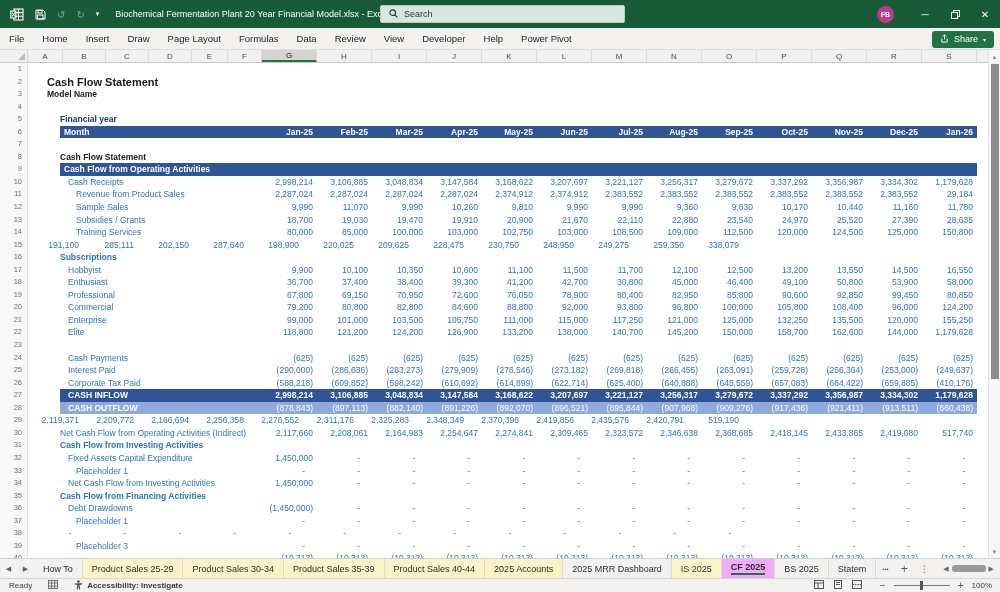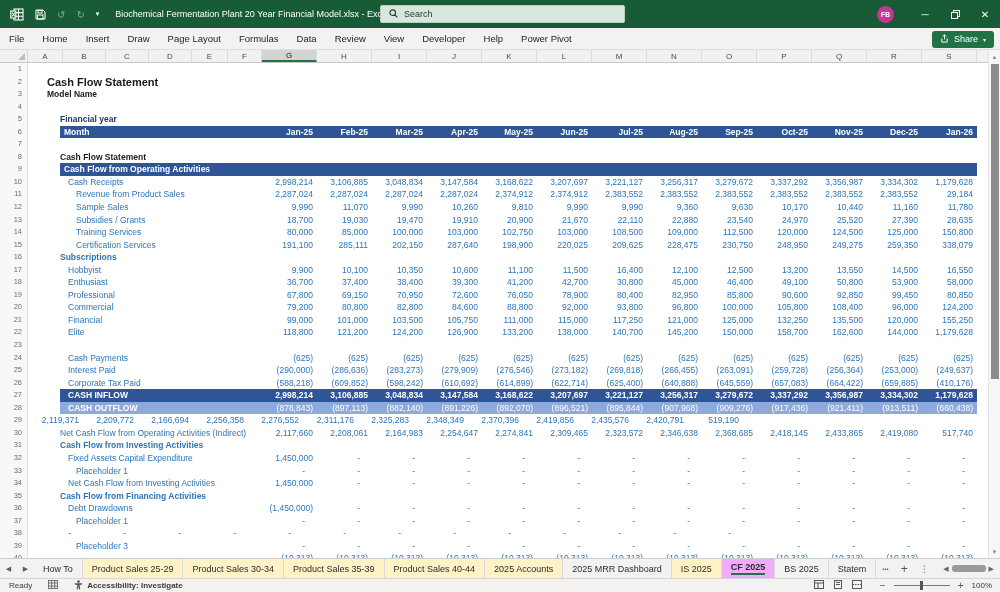--- a/index.html
+++ b/index.html
@@ -348,21 +348,20 @@
           <div class="cell">112,500</div>
           <div class="cell">120,000</div>
           <div class="cell">124,500</div>
           <div class="cell">125,000</div>
           <div class="cell">150,800</div>
         </div>
       </div>
       <div class="row t-data">
         <div class="gut">15</div>
         <div class="content">
-          <div class="lbl" style="padding-left: 48px;">Certification Services</div>
           <div class="cell">191,100</div>
           <div class="cell">285,111</div>
           <div class="cell">202,150</div>
           <div class="cell">287,640</div>
           <div class="cell">198,900</div>
           <div class="cell">220,025</div>
           <div class="cell">209,625</div>
           <div class="cell">228,475</div>
           <div class="cell">230,750</div>
           <div class="cell">248,950</div>
@@ -380,21 +379,21 @@
       <div class="row t-data">
         <div class="gut">17</div>
         <div class="content">
           <div class="lbl" style="padding-left: 40px;">Hobbyist</div>
           <div class="cell">9,900</div>
           <div class="cell">10,100</div>
           <div class="cell">10,350</div>
           <div class="cell">10,600</div>
           <div class="cell">11,100</div>
           <div class="cell">11,500</div>
-          <div class="cell">16,400</div>
+          <div class="cell">11,700</div>
           <div class="cell">12,100</div>
           <div class="cell">12,500</div>
           <div class="cell">13,200</div>
           <div class="cell">13,550</div>
           <div class="cell">14,500</div>
           <div class="cell">16,550</div>
         </div>
       </div>
       <div class="row t-data">
         <div class="gut">18</div>
@@ -449,21 +448,21 @@
           <div class="cell">100,000</div>
           <div class="cell">105,800</div>
           <div class="cell">108,400</div>
           <div class="cell">96,000</div>
           <div class="cell">124,200</div>
         </div>
       </div>
       <div class="row t-data">
         <div class="gut">21</div>
         <div class="content">
-          <div class="lbl" style="padding-left: 40px;">Financial</div>
+          <div class="lbl" style="padding-left: 40px;">Enterprise</div>
           <div class="cell">99,000</div>
           <div class="cell">101,000</div>
           <div class="cell">103,500</div>
           <div class="cell">105,750</div>
           <div class="cell">111,000</div>
           <div class="cell">115,000</div>
           <div class="cell">117,250</div>
           <div class="cell">121,000</div>
           <div class="cell">125,000</div>
           <div class="cell">132,250</div>

